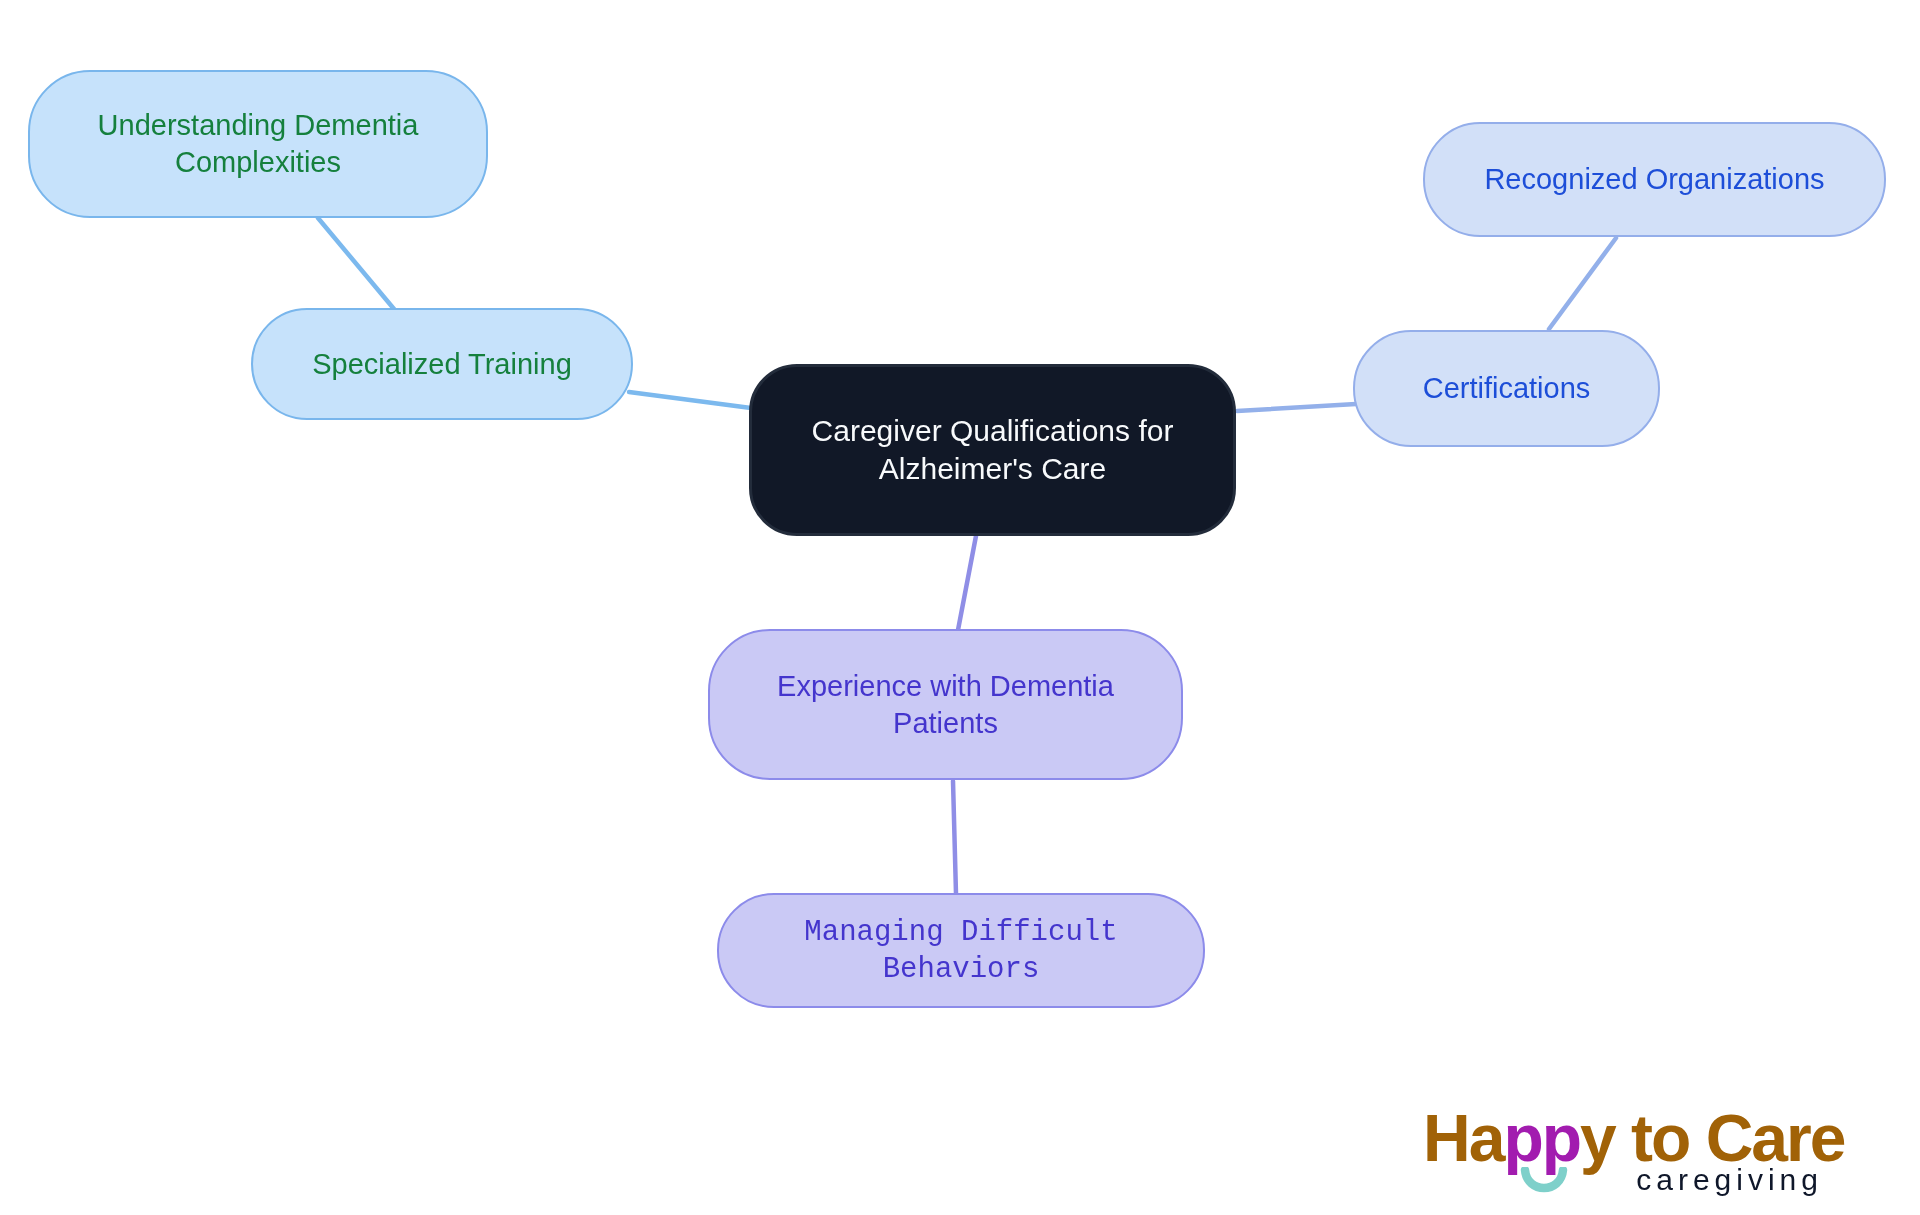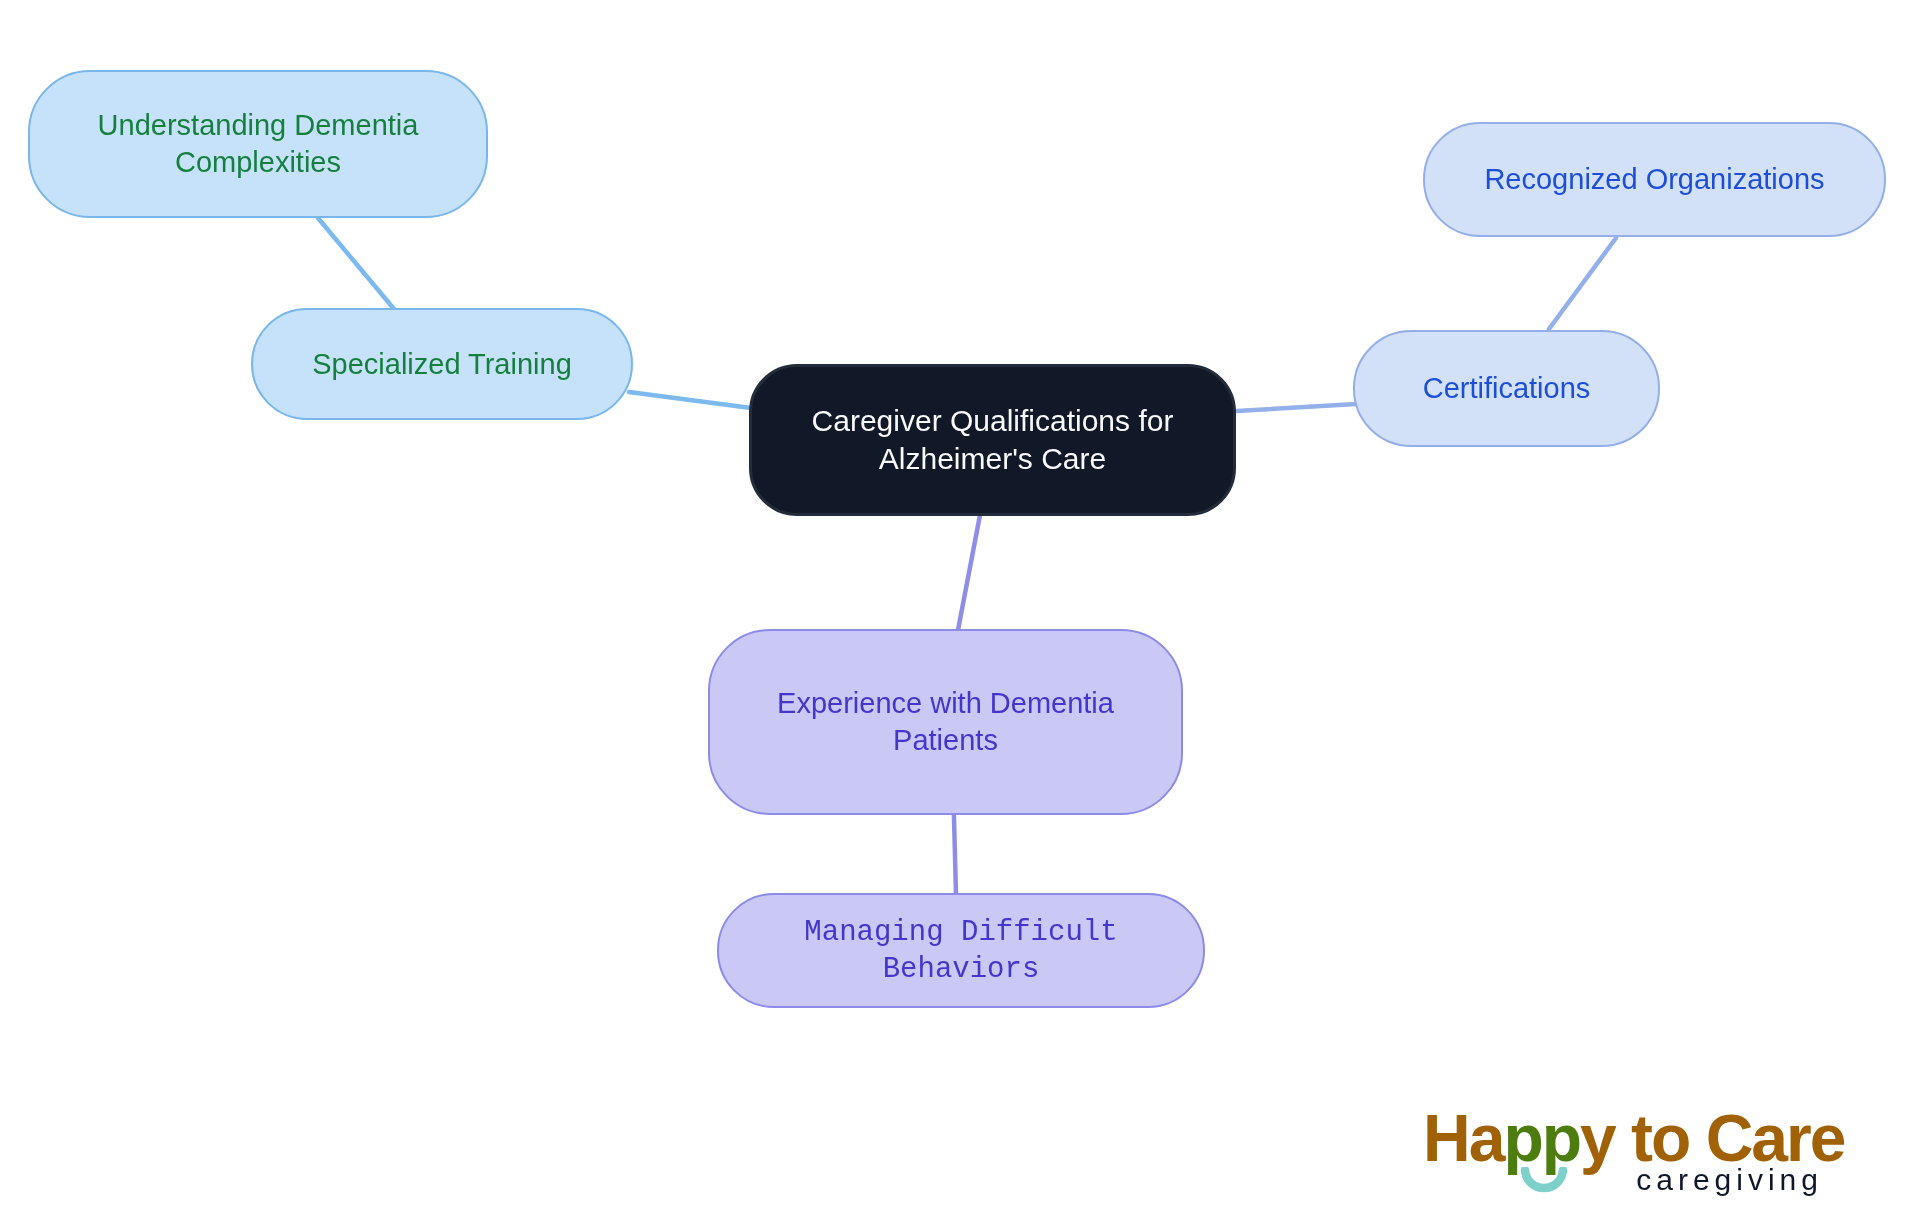--- a/index.html
+++ b/index.html
@@ -33,21 +33,21 @@
     z-index: 2;
     cursor: default;
   }
   .node .label {
     display: block;
     width: 100%;
   }
   
   .node-root {
     left: 749px; top: 364px;
-    width: 487px; height: 152px;
+    width: 487px; height: 172px;
     background: #111827;
     border: 3px solid #232c3b;
     border-radius: 48px;
     color: #f8fafc;
     font-size: 30px;
     line-height: 38px;
     padding: 0 28px;
   }
   
   .node-blue {
@@ -90,21 +90,21 @@
   
   .node-purple {
     background: #cac9f5;
     border: 2.5px solid #8c8bea;
     color: #4435cd;
     font-size: 29px;
     line-height: 37px;
   }
   .node-experience {
     left: 708px; top: 629px;
-    width: 475px; height: 186px;
+    width: 475px; height: 151px;
     border-radius: 62px;
     padding: 0 40px;
   }
   .node-managing {
     left: 717px; top: 893px;
     width: 488px; height: 115px;
     border-radius: 57px;
     padding: 4px 30px;
     font-family: Liberation Mono, monospace;
   }
@@ -119,21 +119,21 @@
     position: absolute;
     left: 13px; top: 10px;
     font-size: 66px;
     font-weight: bold;
     letter-spacing: -2px;
     line-height: 1;
     white-space: nowrap;
     color: #f2796a;
   }
   .logo-main .coral { color: #a16207; }
-  .logo-main .teal  { color: #4d7c0f; }
+  .logo-main .teal  { color: #a21caf; }
   .logo-smile {
     position: absolute;
     left: 109px; top: 72px;
     width: 50px; height: 32px;
   }
   .logo-tagline {
     position: absolute;
     right: 67px; top: 68px;
     font-size: 30px;
     letter-spacing: 5px;

